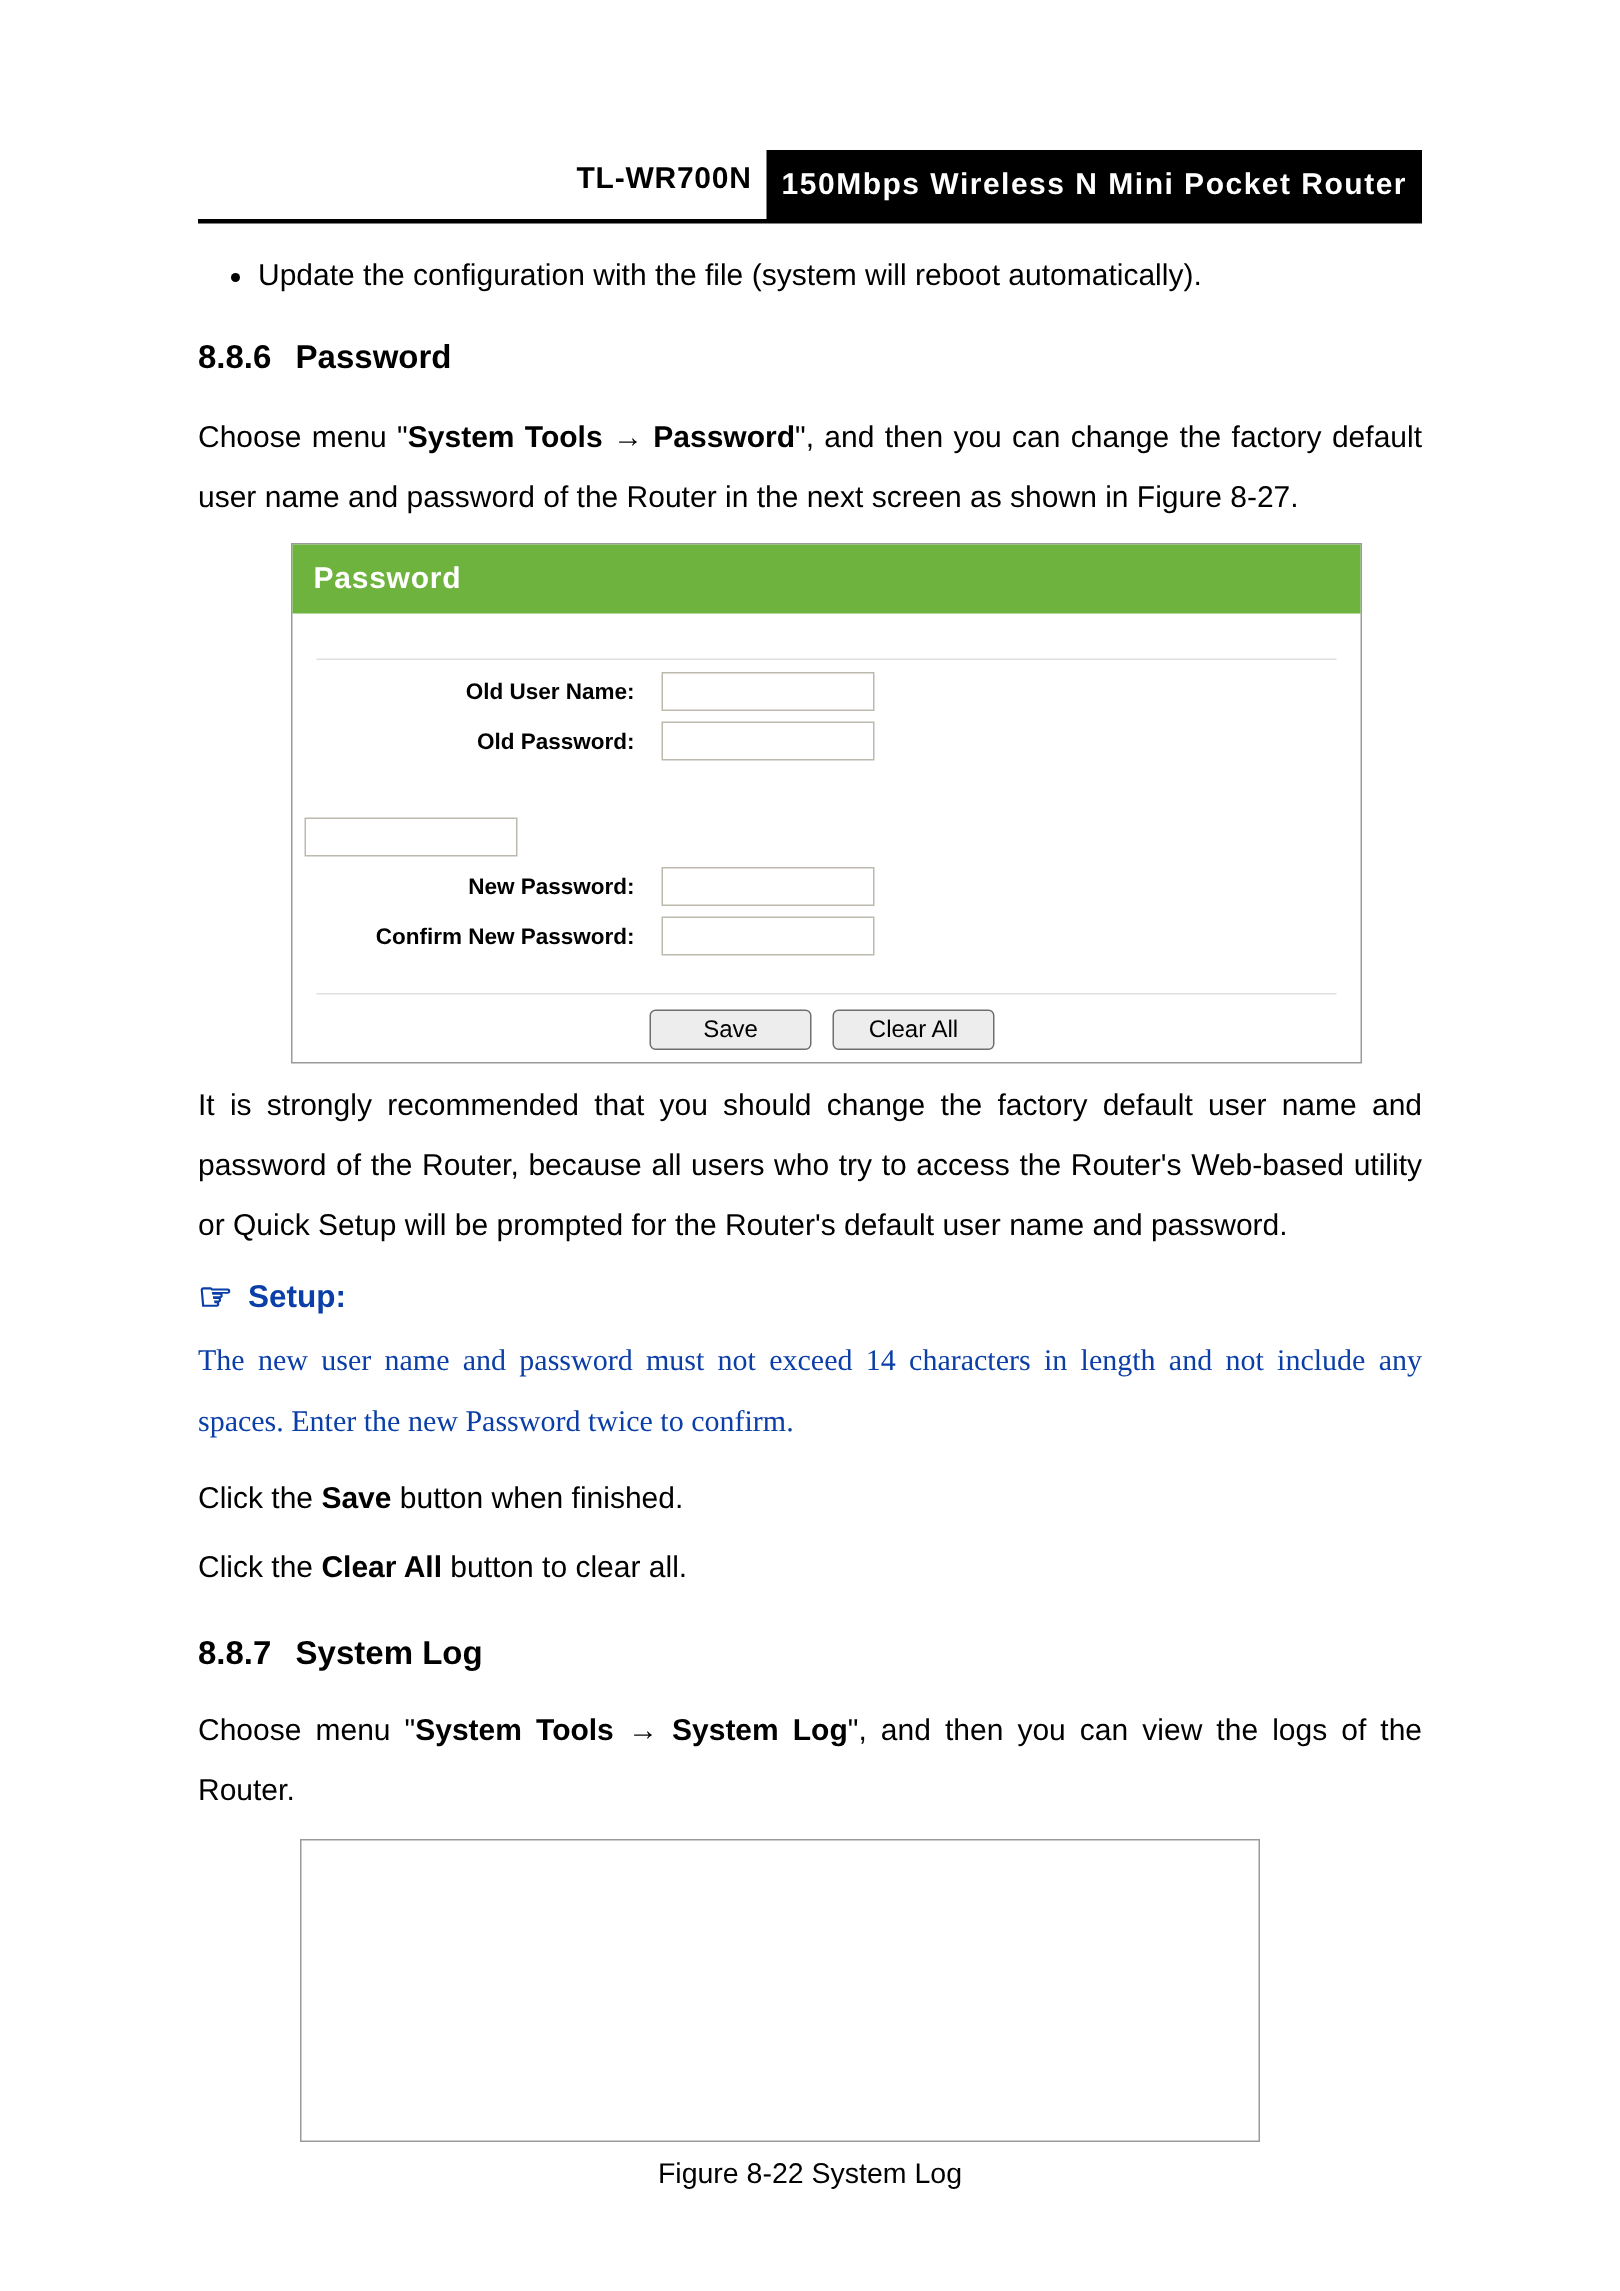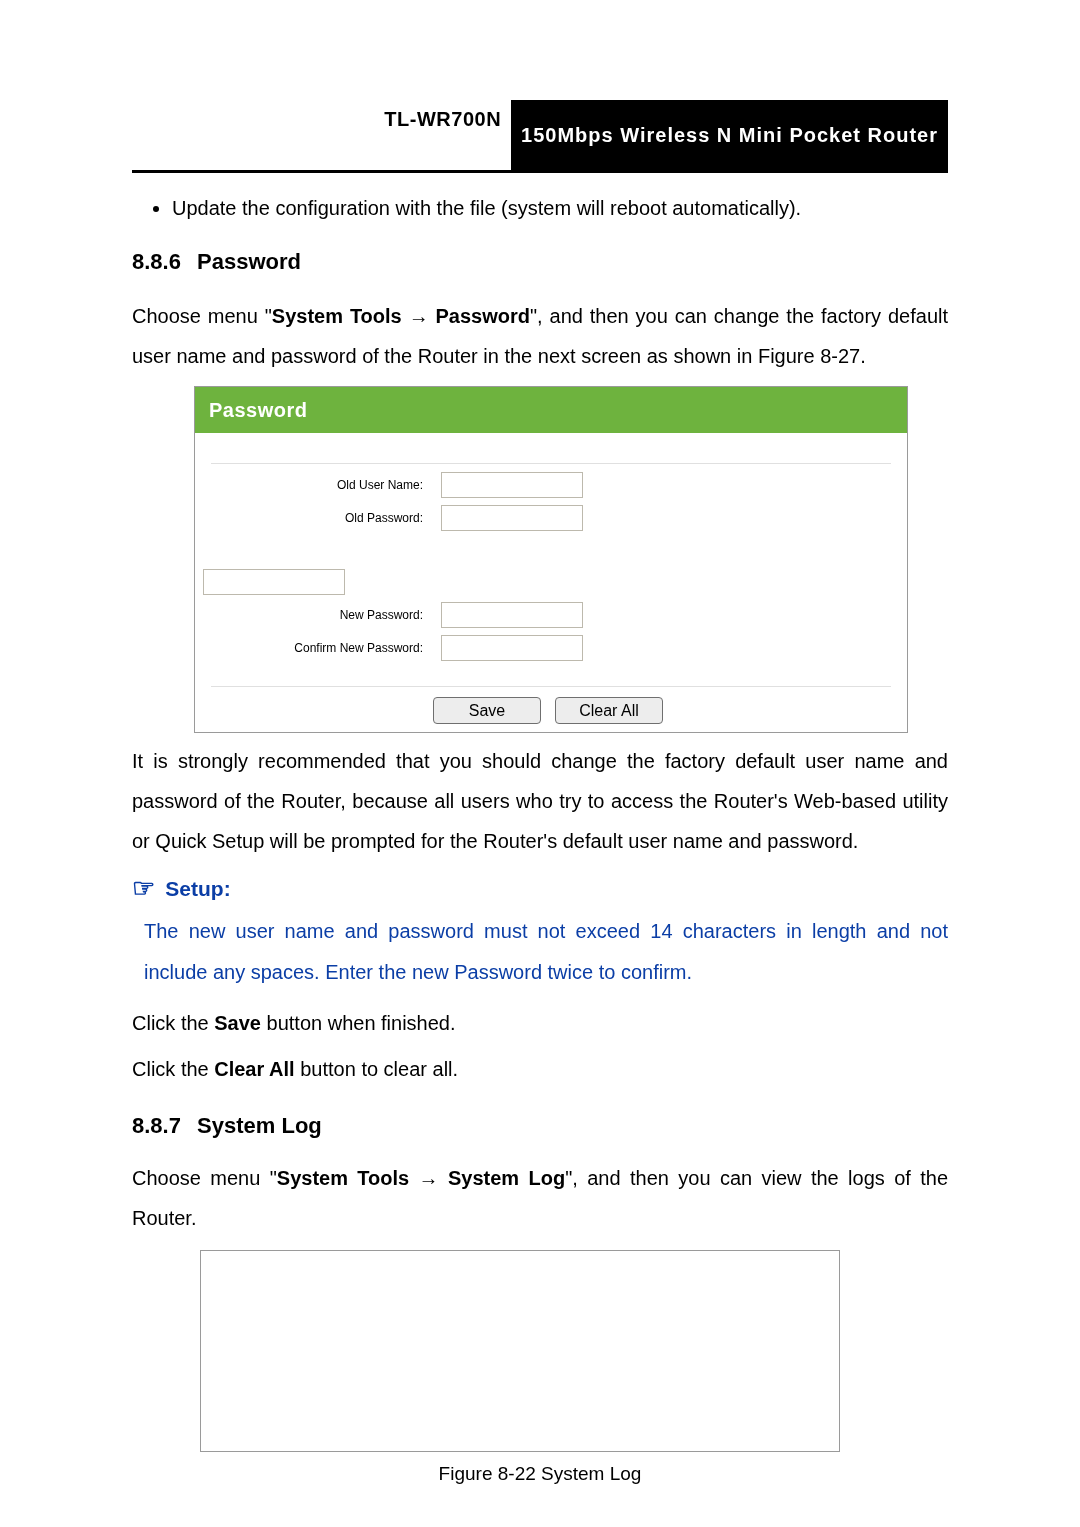--- a/index.html
+++ b/index.html
@@ -29,21 +29,21 @@
     font-size: 20px;
   }
   .header-label-left {
     padding: 2px 10px;
     white-space: nowrap;
     letter-spacing: 0.5px;
   }
   .header-label-right {
     background: #000;
     color: #fff;
-    padding: 18px 10px;
+    padding: 6px 10px;
     white-space: nowrap;
     letter-spacing: 1px;
   }
   .thick-rule {
     height: 3px;
     background: #000;
     width: 100%;
   }
 
   ul.bullet { margin: 4px 0 18px 40px; padding: 0; }
@@ -78,22 +78,22 @@
   .hr-soft2 { height: 1px; background: #e0e0e0; margin: 12px 16px 10px 16px; }
   .form-area { padding: 0 8px 6px 8px; }
   .form-row {
     display: flex;
     align-items: center;
     margin: 7px 0;
   }
   .form-label {
     width: 220px;
     text-align: right;
-    font-weight: normal;
-    font-size: 12px;
+    font-weight: bold;
+    font-size: 15px;
     padding-right: 18px;
   }
   .form-input {
     width: 142px;
     height: 26px;
     border: 1px solid #bdb9ad;
     box-sizing: border-box;
     background: #fff;
   }
   .btn-row {
@@ -130,22 +130,22 @@
   }
   .note-icon {
     font-size: 26px;
     line-height: 1;
     transform: translateY(-1px);
   }
   .note-body {
     color: #0b3ea6;
     text-align: justify;
     line-height: 2.05;
-    font-family: Liberation Sans, sans-serif;
-    margin: 0 0 10px 12px;
+    font-family: Liberation Serif, serif;
+    margin: 0 0 10px 0;
   }
 
   b { font-weight: bold; }
 </style>
 </head>
 <body>
 
 <div class="page">
 
   <div class="header-line-wrap">

